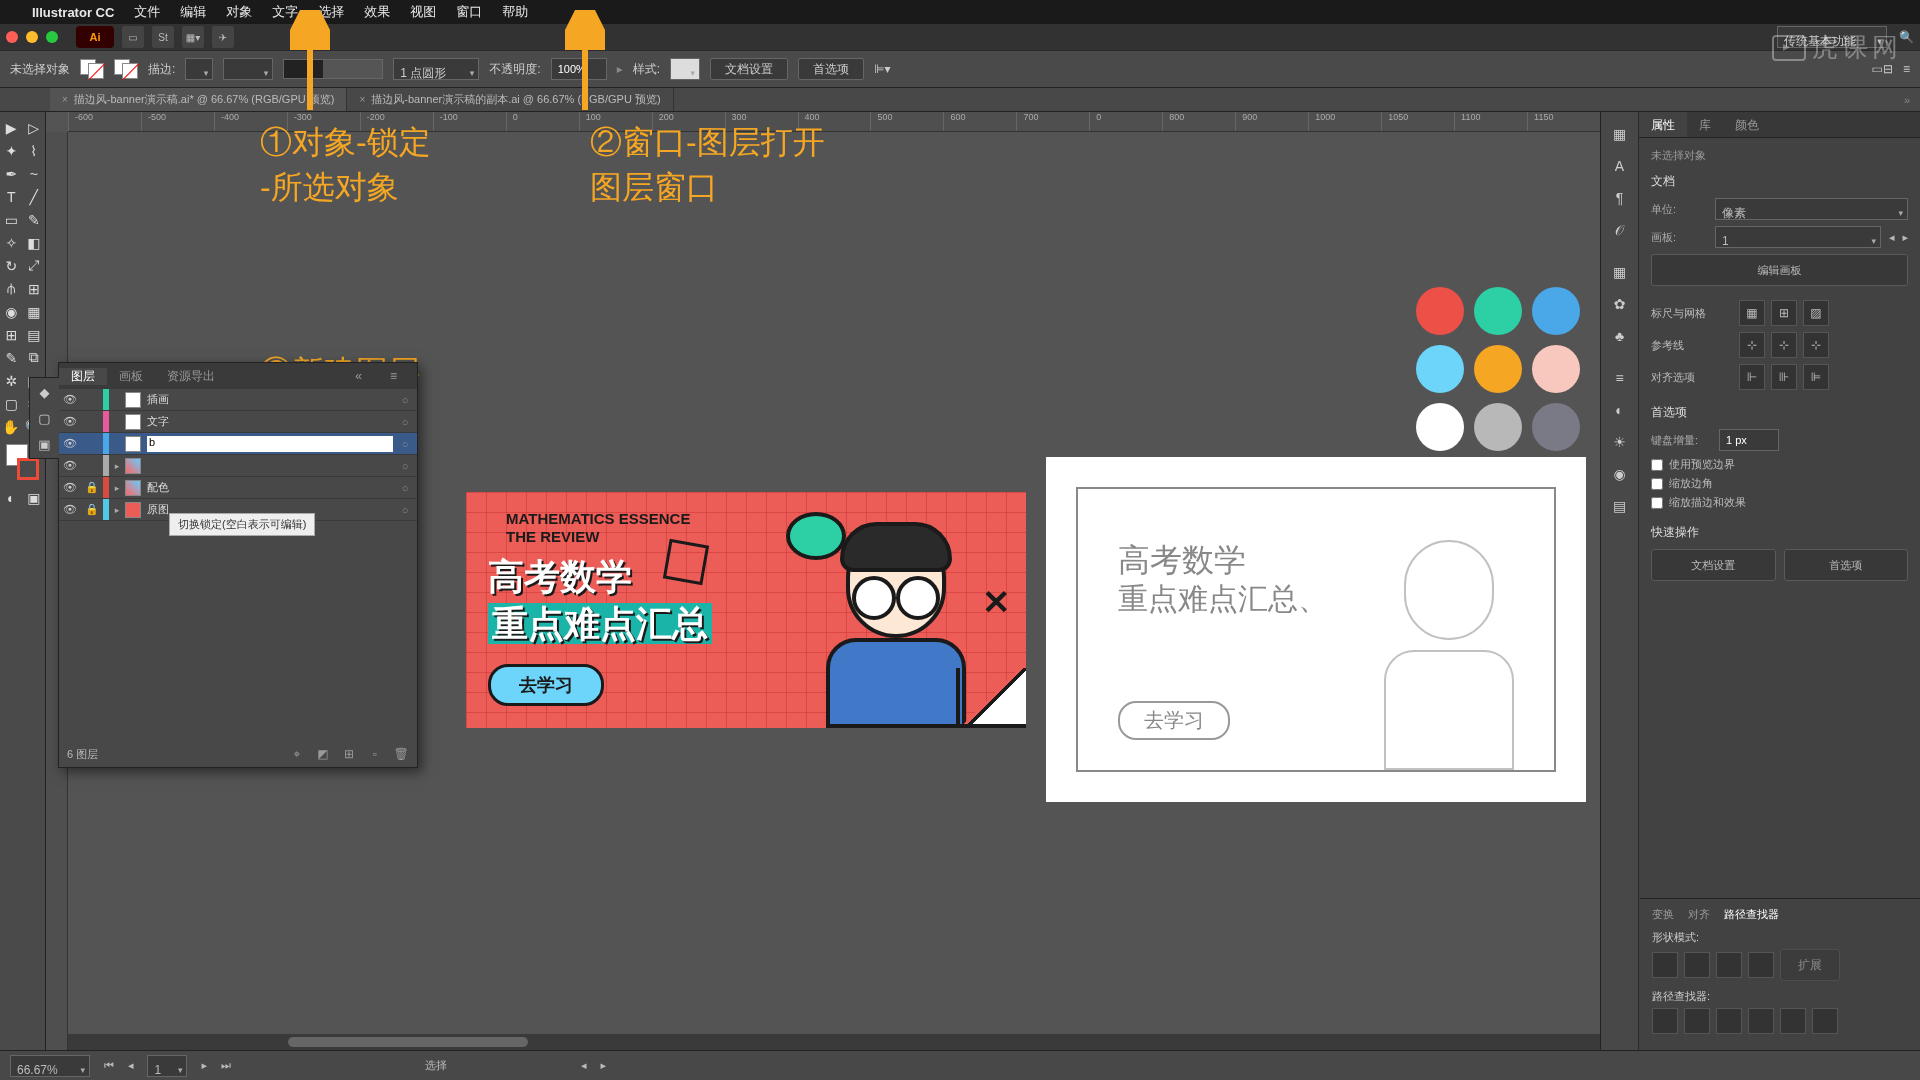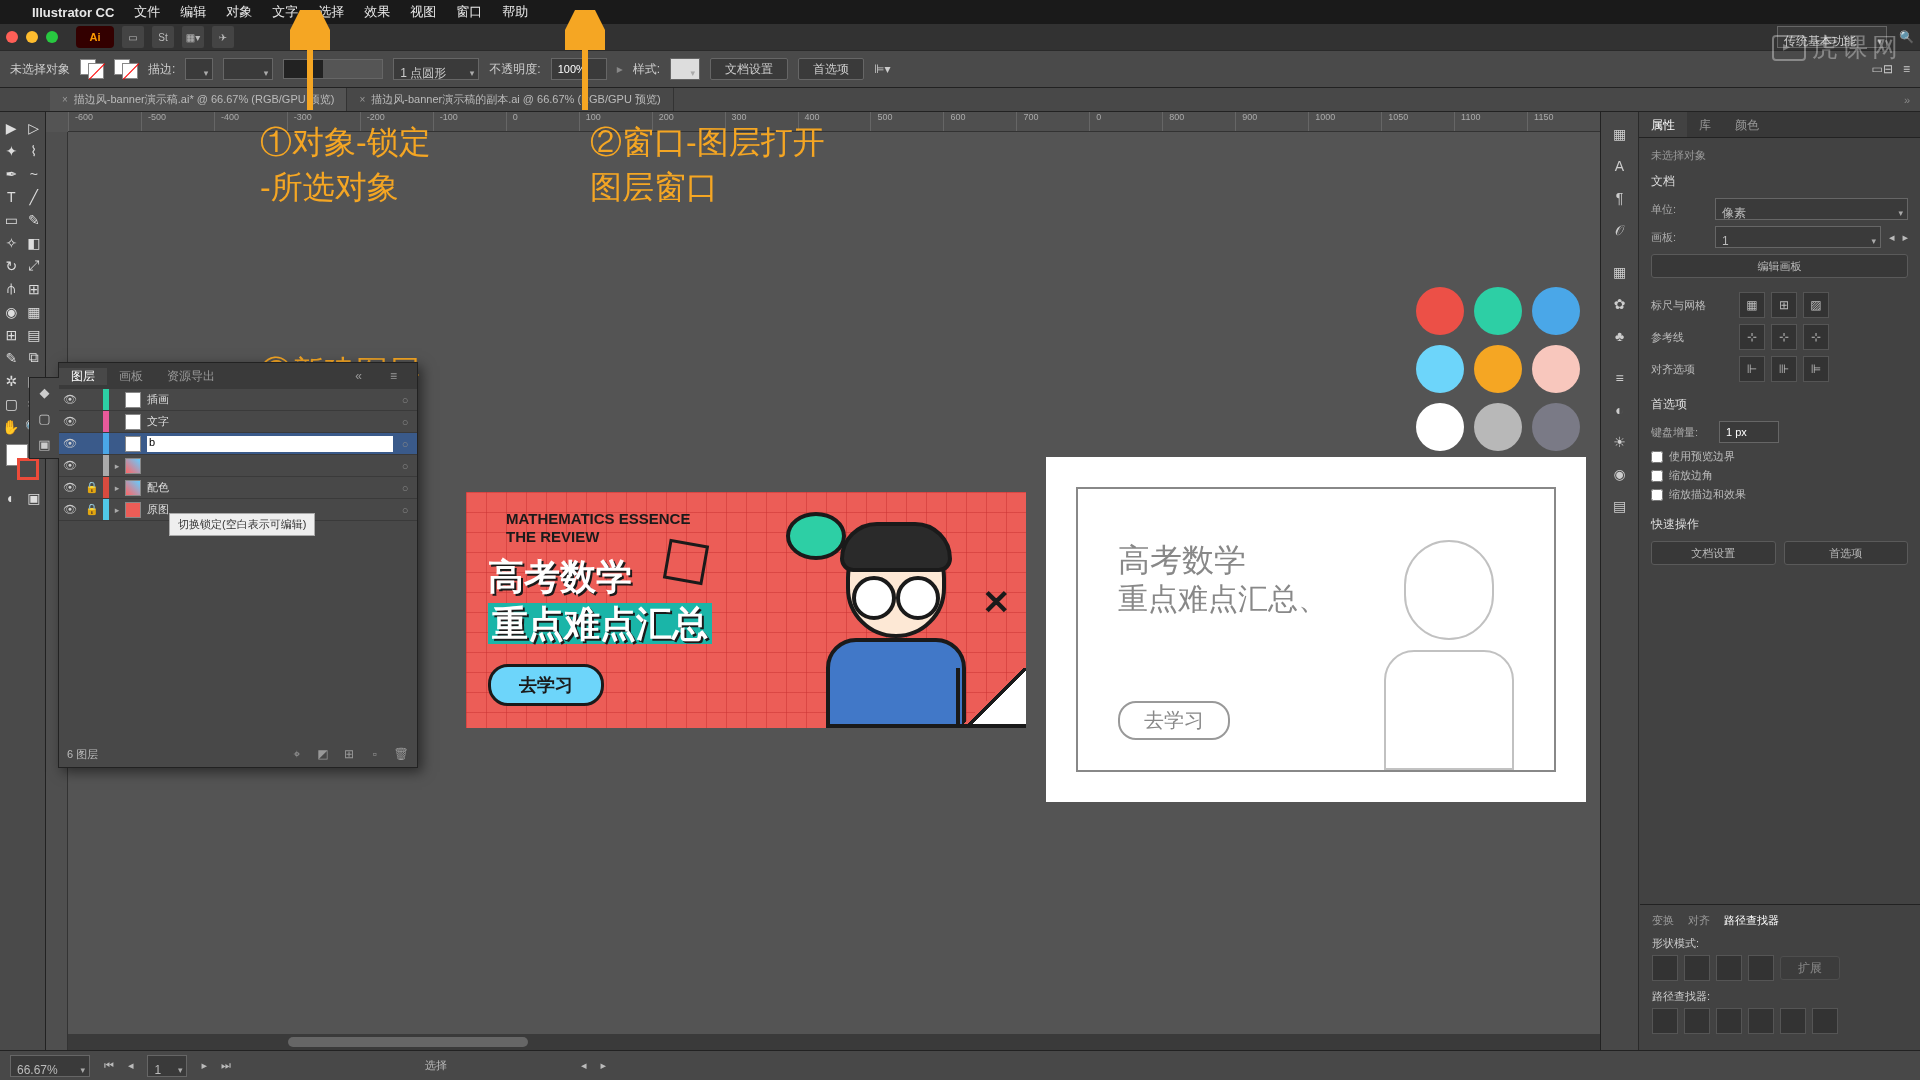--- a/index.html
+++ b/index.html
@@ -75,21 +75,21 @@
 .panel-tabs span.active{background:#424242;color:#fff}
 .panel-body{padding:10px 12px;font-size:11px;color:#bbb}
 .panel-section{margin-bottom:14px}
 .panel-section .sec-title{color:#ddd;font-size:12px;margin-bottom:8px}
 .form-row{display:flex;align-items:center;gap:8px;margin-bottom:6px}
 .form-row label{width:56px;color:#aaa}
 .icon-grid{display:flex;gap:6px}
 .icon-grid span{width:26px;height:26px;background:#333;border:1px solid #555;display:flex;align-items:center;justify-content:center;font-size:12px}
 .chk{display:flex;align-items:center;gap:6px;margin-bottom:4px}
 .chk input{width:12px;height:12px}
-.wide-btn{flex:1;height:24px;background:#383838;border:1px solid #5a5a5a;display:flex;align-items:center;justify-content:center;border-radius:3px}
+.wide-btn{flex:1;height:32px;background:#383838;border:1px solid #5a5a5a;display:flex;align-items:center;justify-content:center;border-radius:3px}
 .pathfinder{position:absolute;bottom:0;right:0;width:280px;background:#424242;border-top:1px solid #222;padding:8px 12px}
 .pathfinder .pf-tabs{display:flex;gap:14px;font-size:11px;color:#999;margin-bottom:8px}
 .pathfinder .pf-tabs .active{color:#fff}
 .pf-row{display:flex;gap:6px;margin-bottom:8px;align-items:center}
 .pf-row span.b{width:26px;height:26px;background:#333;border:1px solid #555}
 .layers-panel{position:absolute;top:362px;left:58px;width:360px;background:#484848;border:1px solid #222;box-shadow:4px 4px 12px rgba(0,0,0,.5);z-index:50}
 .layers-panel .lp-tabs{display:flex;height:26px;background:#3a3a3a;font-size:12px;align-items:center}
 .layers-panel .lp-tabs span{padding:0 12px;color:#999}
 .layers-panel .lp-tabs span.active{color:#fff;background:#484848}
 .layers-panel .lp-tabs .collapse{margin-left:auto;padding:0 8px;display:flex;gap:4px}

